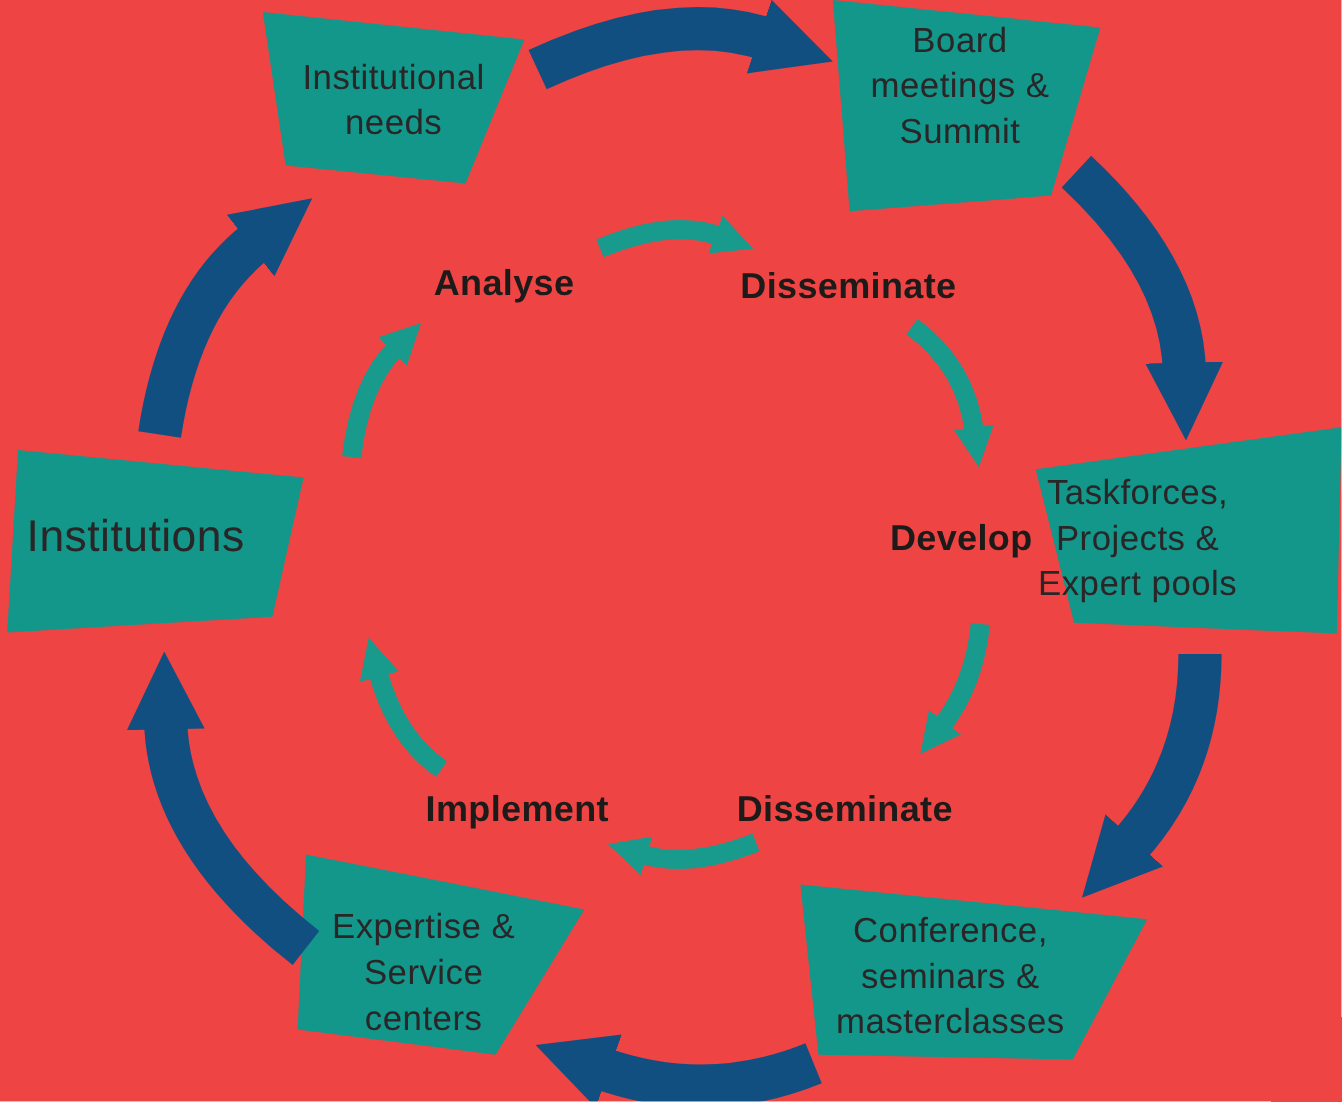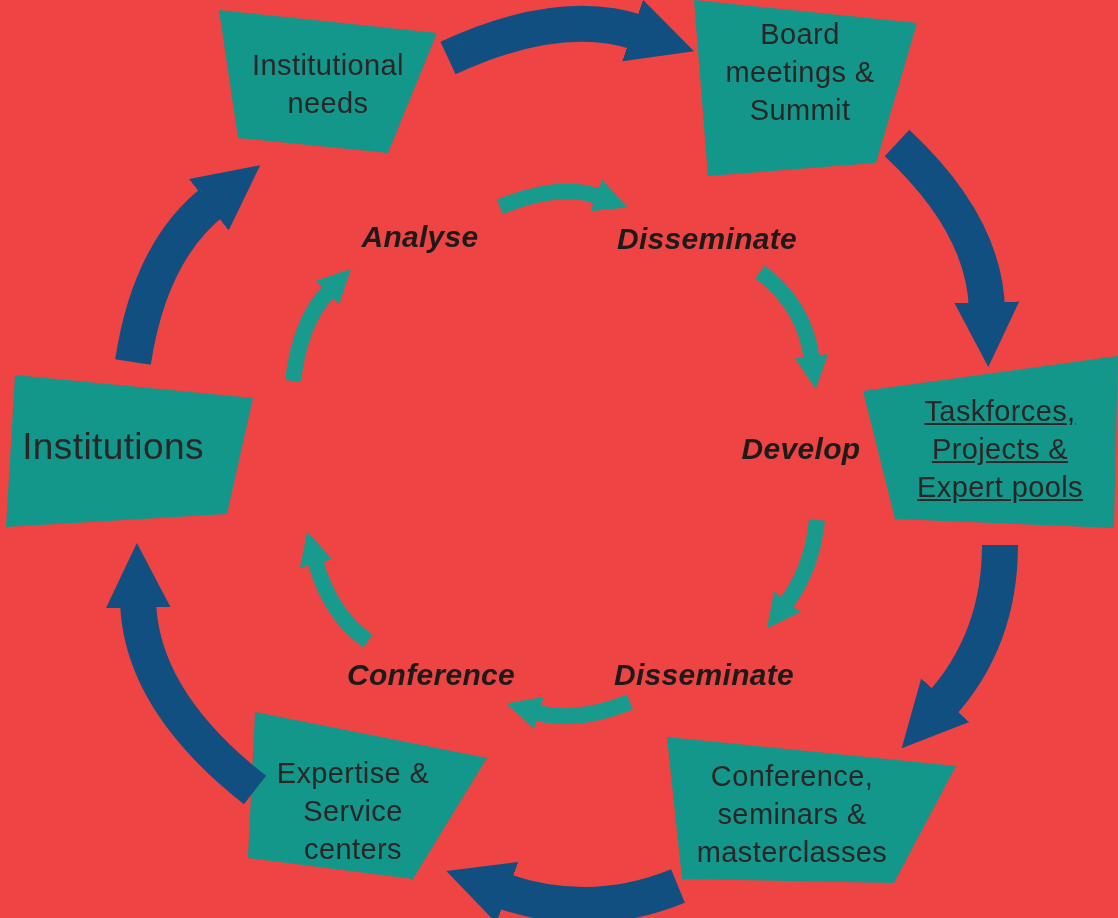--- a/index.html
+++ b/index.html
@@ -29,29 +29,28 @@
     line-height: 38px;
     letter-spacing: 0.4px;
     white-space: nowrap;
   }
   .inner-label {
     position: absolute;
     transform: translate(-50%, -50%);
     text-align: right;
     color: #1c1b19;
     font-size: 30px;
-    font-style: italic;
     font-weight: 600;
     letter-spacing: 0.3px;
     white-space: nowrap;
   }
   
   .pos-needs        { left: 328px;  top: 84px;  }
   .pos-board        { left: 800px;  top: 72px;  }
-  .pos-taskforces   { left: 1000px; top: 449px; text-decoration: underline; }
+  .pos-taskforces   { left: 948px; top: 449px; }
   .pos-conference   { left: 792px;  top: 814px; }
   .pos-expertise    { left: 353px;  top: 811px; }
   .pos-institutions { left: 113px;  top: 447px; font-size: 37px; }
   
   .pos-analyse     { left: 420px; top: 237px; }
   .pos-prioritise  { left: 707px; top: 239px; }
   .pos-develop     { left: 801px; top: 449px; }
   .pos-disseminate { left: 704px; top: 675px; }
   .pos-implement   { left: 431px; top: 675px; }
   .pos-mainstream  { left: 346px; top: 445px; }
@@ -123,15 +122,15 @@
   </div>
 
   <div class="box-label pos-institutions">
     <div>Institutions</div>
   </div>
 
   <div class="inner-label pos-analyse">Analyse</div>
   <div class="inner-label pos-prioritise">Disseminate</div>
   <div class="inner-label pos-develop">Develop</div>
   <div class="inner-label pos-disseminate">Disseminate</div>
-  <div class="inner-label pos-implement">Conference</div>
+  <div class="inner-label pos-implement">Implement</div>
 
 </div>
 
 </body></html>

